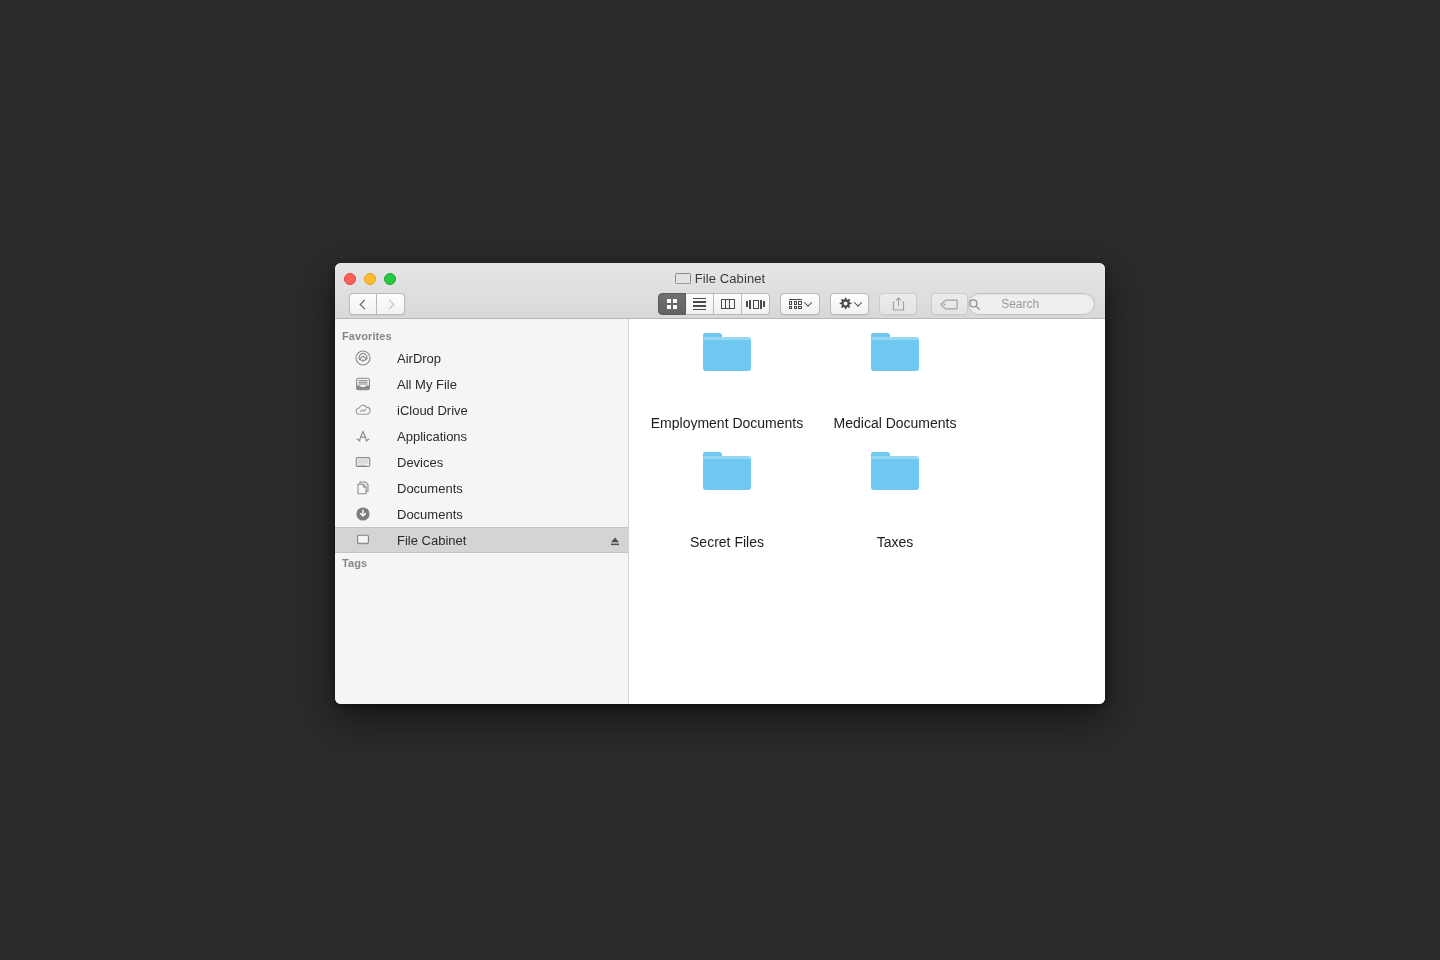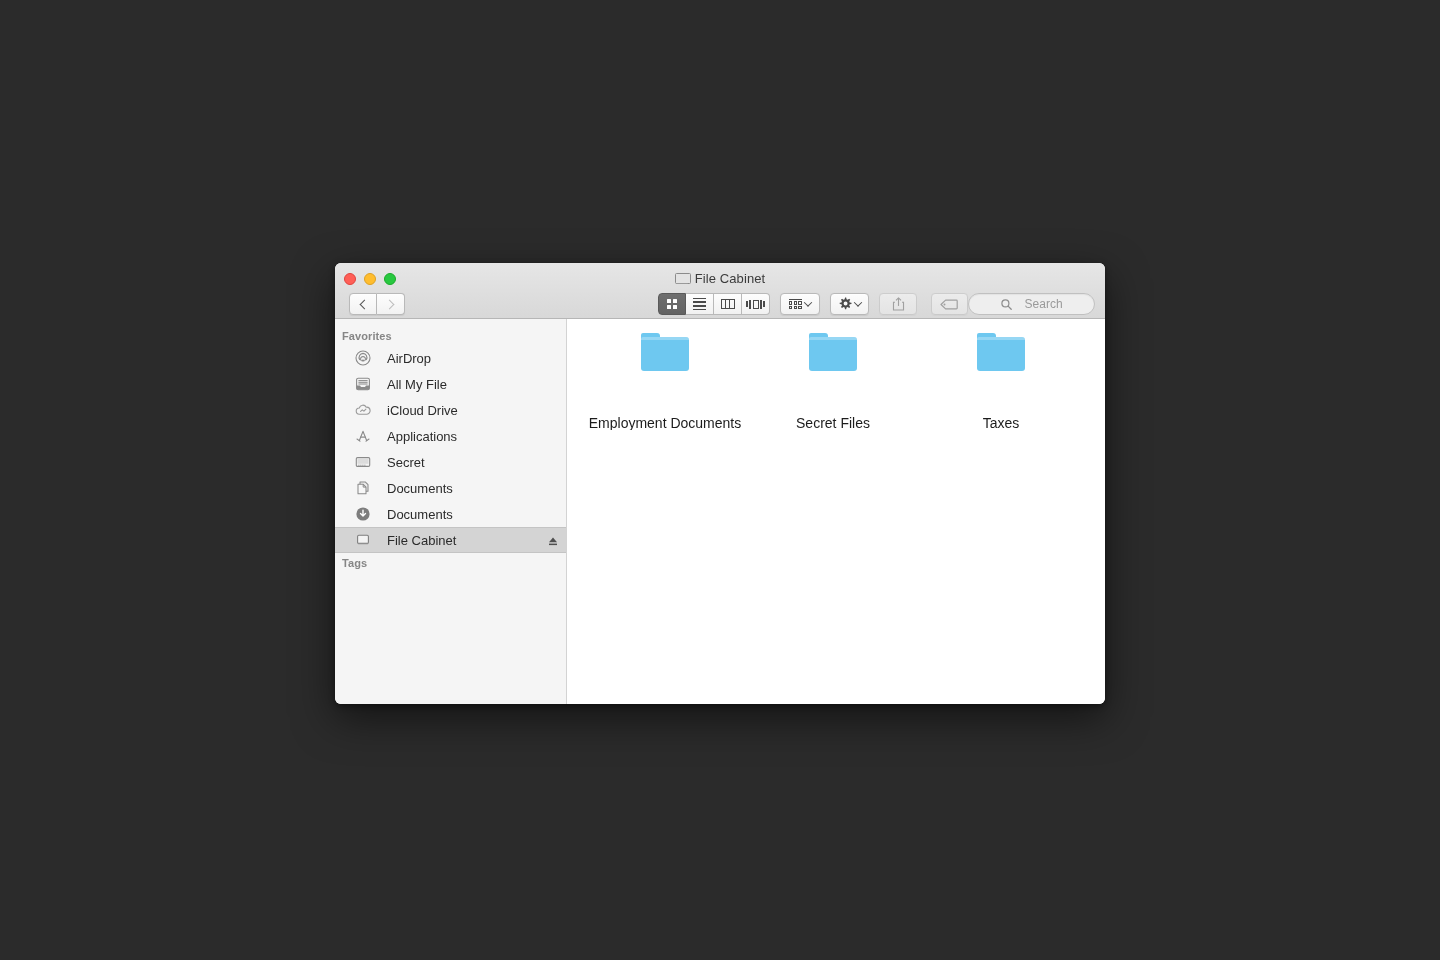--- a/index.html
+++ b/index.html
@@ -213,40 +213,40 @@
 
   
   .search-field {
     margin-left: auto;
     width: 136px; height: 22px;
     background: #eeeeee;
     border: 1px solid #c0c0c0;
     border-radius: 11px;
     display: flex;
     align-items: center;
-    justify-content: center;
-    gap: 13px;
+    justify-content: flex-start;
+    gap: 21px;
     box-shadow: 0 1px 1px rgba(0,0,0,0.05) inset;
   }
   .search-ico { width: 11px; height: 11px; display: block; }
   .search-ph {
     font-size: 12px;
     color: #9a9a9a;
   }
 
   
   .window-body {
     flex: 1 1 auto;
     display: flex;
     min-height: 0;
   }
 
   
   .sidebar {
-    width: 232px;
+    width: 294px;
     background: #f5f5f5;
     border-right: 1px solid #d3d3d3;
     padding-top: 7px;
     flex: 0 0 auto;
     overflow: hidden;
   }
 
   .sb-header {
     font-size: 11px;
     color: #868686;
@@ -255,21 +255,21 @@
     letter-spacing: 0.1px;
   }
 
   .sb-item {
     height: 26px;
     display: flex;
     align-items: center;
     padding: 0 8px 0 20px;
     font-size: 13px;
     color: #2b2b2b;
-    gap: 16px;
+    gap: 26px;
     cursor: default;
   }
   .sb-item.selected {
     background: #d4d4d4;
     border-top: 1px solid #c4c4c4;
     border-bottom: 1px solid #c4c4c4;
     height: 26px;
     font-weight: normal;
   }
   .sb-icon {
@@ -505,21 +505,21 @@
       </div>
 
       <div class="sb-item">
         <span class="sb-icon">
           <svg width="16" height="16" viewBox="0 0 16 16">
             <rect x="1.3" y="3.6" width="13.4" height="8.8" rx="1.2" fill="none" stroke="#8a8a8a" stroke-width="1.1"></rect>
             <rect x="2.5" y="4.8" width="11" height="5" fill="#dcdcdc"></rect>
             <path d="M3.4 11.2 H4.4 M5.4 11.2 H6.4 M7.4 11.2 H8.4 M9.4 11.2 H10.4" stroke="#8a8a8a" stroke-width="1"></path>
           </svg>
         </span>
-        <span class="sb-label">Secret</span>
+        <span class="sb-label">Devices</span>
       </div>
 
       <div class="sb-item">
         <span class="sb-icon">
           <svg width="16" height="16" viewBox="0 0 16 16">
             <path d="M5.0 1.9 H10.2 L13.0 4.7 V11.3 H5.0 Z" fill="#ececec" stroke="#8a8a8a" stroke-width="1.05" stroke-linejoin="round"></path>
             <path d="M3.0 4.3 H8.2 L11.0 7.1 V13.7 H3.0 Z" fill="#f7f7f7" stroke="#8a8a8a" stroke-width="1.05" stroke-linejoin="round"></path>
             <path d="M8.2 4.3 V7.1 H11.0" fill="none" stroke="#8a8a8a" stroke-width="1.0"></path>
           </svg>
         </span>
@@ -562,36 +562,44 @@
 
         <div class="file-cell">
           <span class="folder-ico">
             <span class="tab"></span>
               <span class="body"></span>
               <span class="sheen"></span>
           </span>
           <span class="file-name">Employment Documents</span>
         </div>
 
-
         <div class="file-cell">
           <span class="folder-ico">
             <span class="tab"></span>
               <span class="body"></span>
               <span class="sheen"></span>
           </span>
-          <span class="file-name">Secret Files</span>
+          <span class="file-name">Medical Documents</span>
         </div>
 
         <div class="file-cell">
           <span class="folder-ico">
             <span class="tab"></span>
               <span class="body"></span>
               <span class="sheen"></span>
           </span>
+          <span class="file-name">Secret Files</span>
+        </div>
+
+        <div class="file-cell">
+          <span class="folder-ico">
+            <span class="tab"></span>
+              <span class="body"></span>
+              <span class="sheen"></span>
+          </span>
           <span class="file-name">Taxes</span>
         </div>
 
       </div>
     </div>
 
   </div>
 </div>
 
 </body></html>

